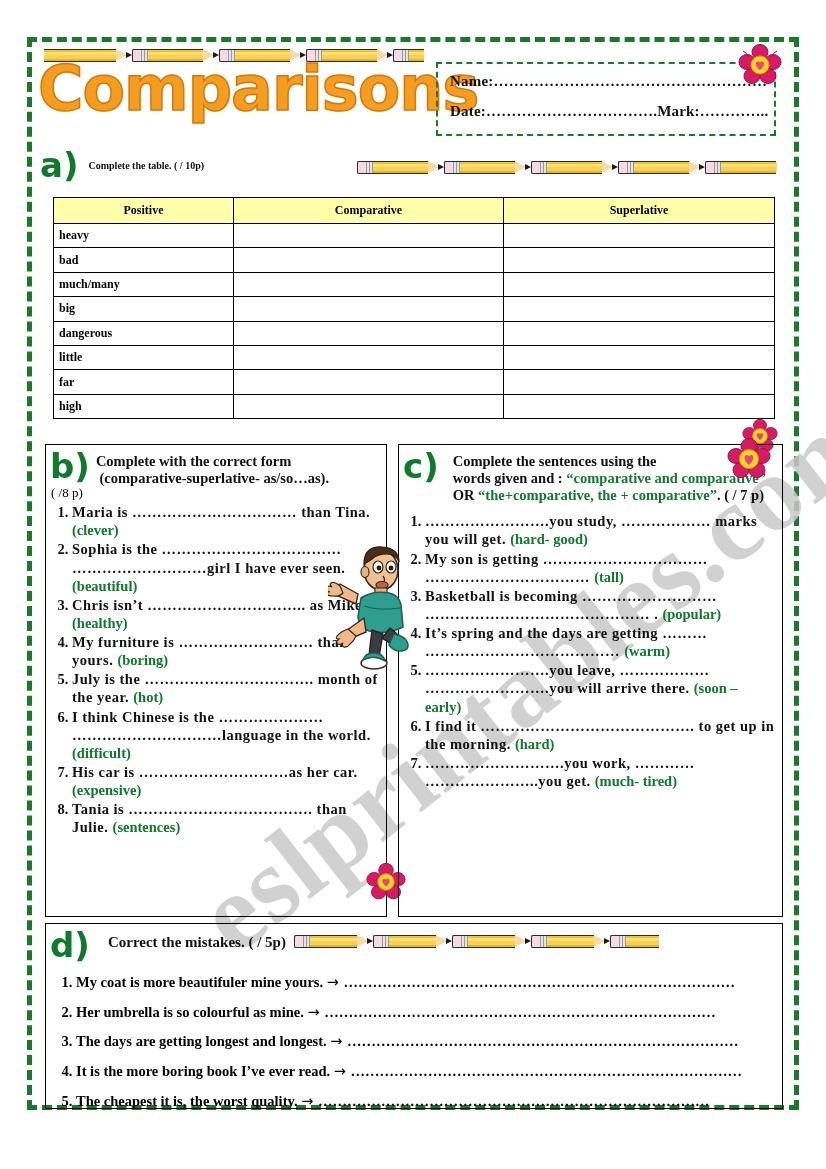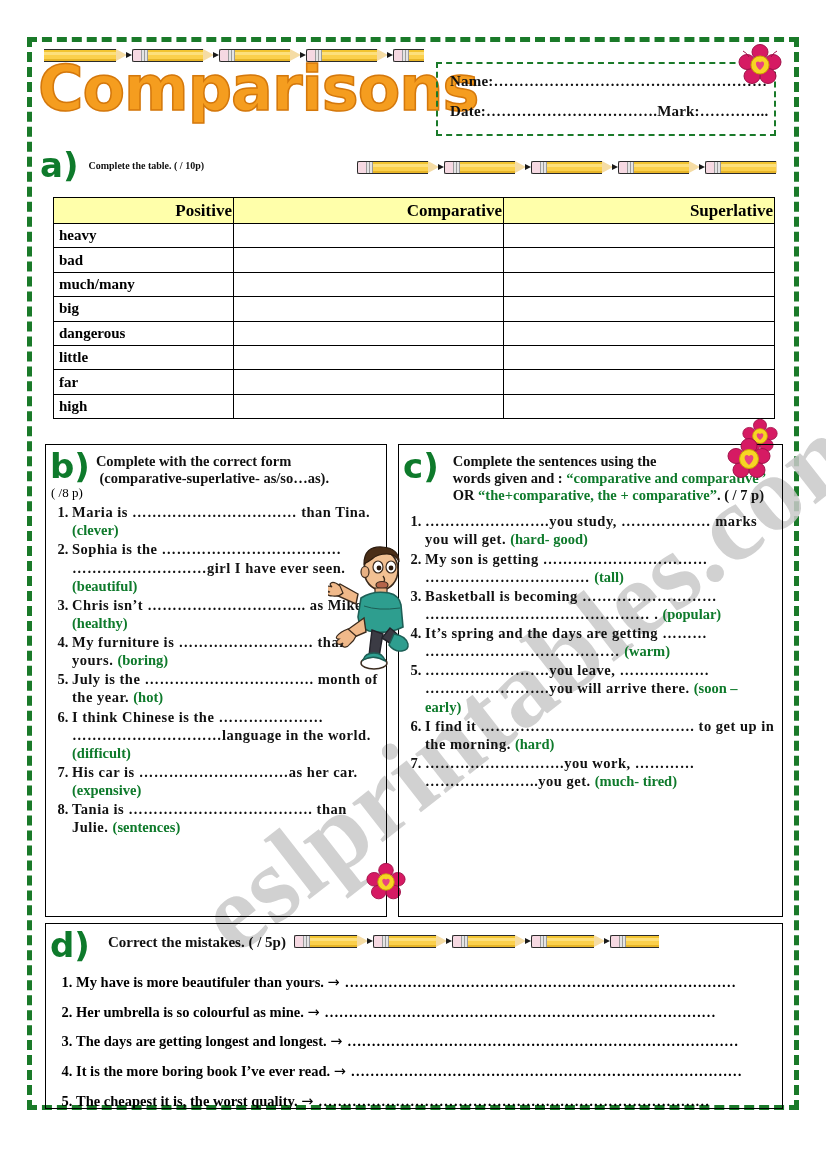--- a/index.html
+++ b/index.html
@@ -170,27 +170,27 @@
   table.cmp {
     position: absolute;
     left: 53px; top: 197px;
     width: 721px;
     border-collapse: collapse;
     table-layout: fixed;
   }
   table.cmp th, table.cmp td {
     border: 1px solid #000;
     height: 21.4px;
-    font-size: 15px;
+    font-size: 12px;
   }
   table.cmp th {
     background: #ffffaa;
     font-weight: bold;
-    text-align: right;
-    font-size: 17px;
+    text-align: center;
+    font-size: 12px;
     height: 23px;
   }
   table.cmp td.pos {
     font-weight: bold;
     padding-left: 5px;
     text-align: left;
   }
   .col-1 { width: 180px; }
   .col-2 { width: 270px; }
   .col-3 { width: 271px; }
@@ -568,21 +568,21 @@
           <span class="pencil">
             <span class="pc-eraser"></span>
               <span class="pc-ferrule"></span>
               <span class="pc-body" style="width:47px"></span>
           </span>
 
         </span>
       </span>
     </div>
     <ol class="dlist" id="d-list">
-        <li><span>My have is more beautifuler than yours.  </span><span class="arrow">→ </span><span>………………………………………………………………………</span></li>
+        <li><span>My coat is more beautifuler mine yours.  </span><span class="arrow">→ </span><span>………………………………………………………………………</span></li>
         <li><span>Her umbrella is so colourful as mine.  </span><span class="arrow">→ </span><span>………………………………………………………………………</span></li>
         <li><span>The days are getting longest and  longest.  </span><span class="arrow">→ </span><span>………………………………………………………………………</span></li>
         <li><span>It is the more boring book I’ve ever read.  </span><span class="arrow">→ </span><span>………………………………………………………………………</span></li>
         <li><span>The cheapest it is, the worst quality.  </span><span class="arrow">→ </span><span>………………………………………………………………………</span></li>
       </ol>
   </div>
 
 </div>
 
 </body></html>

